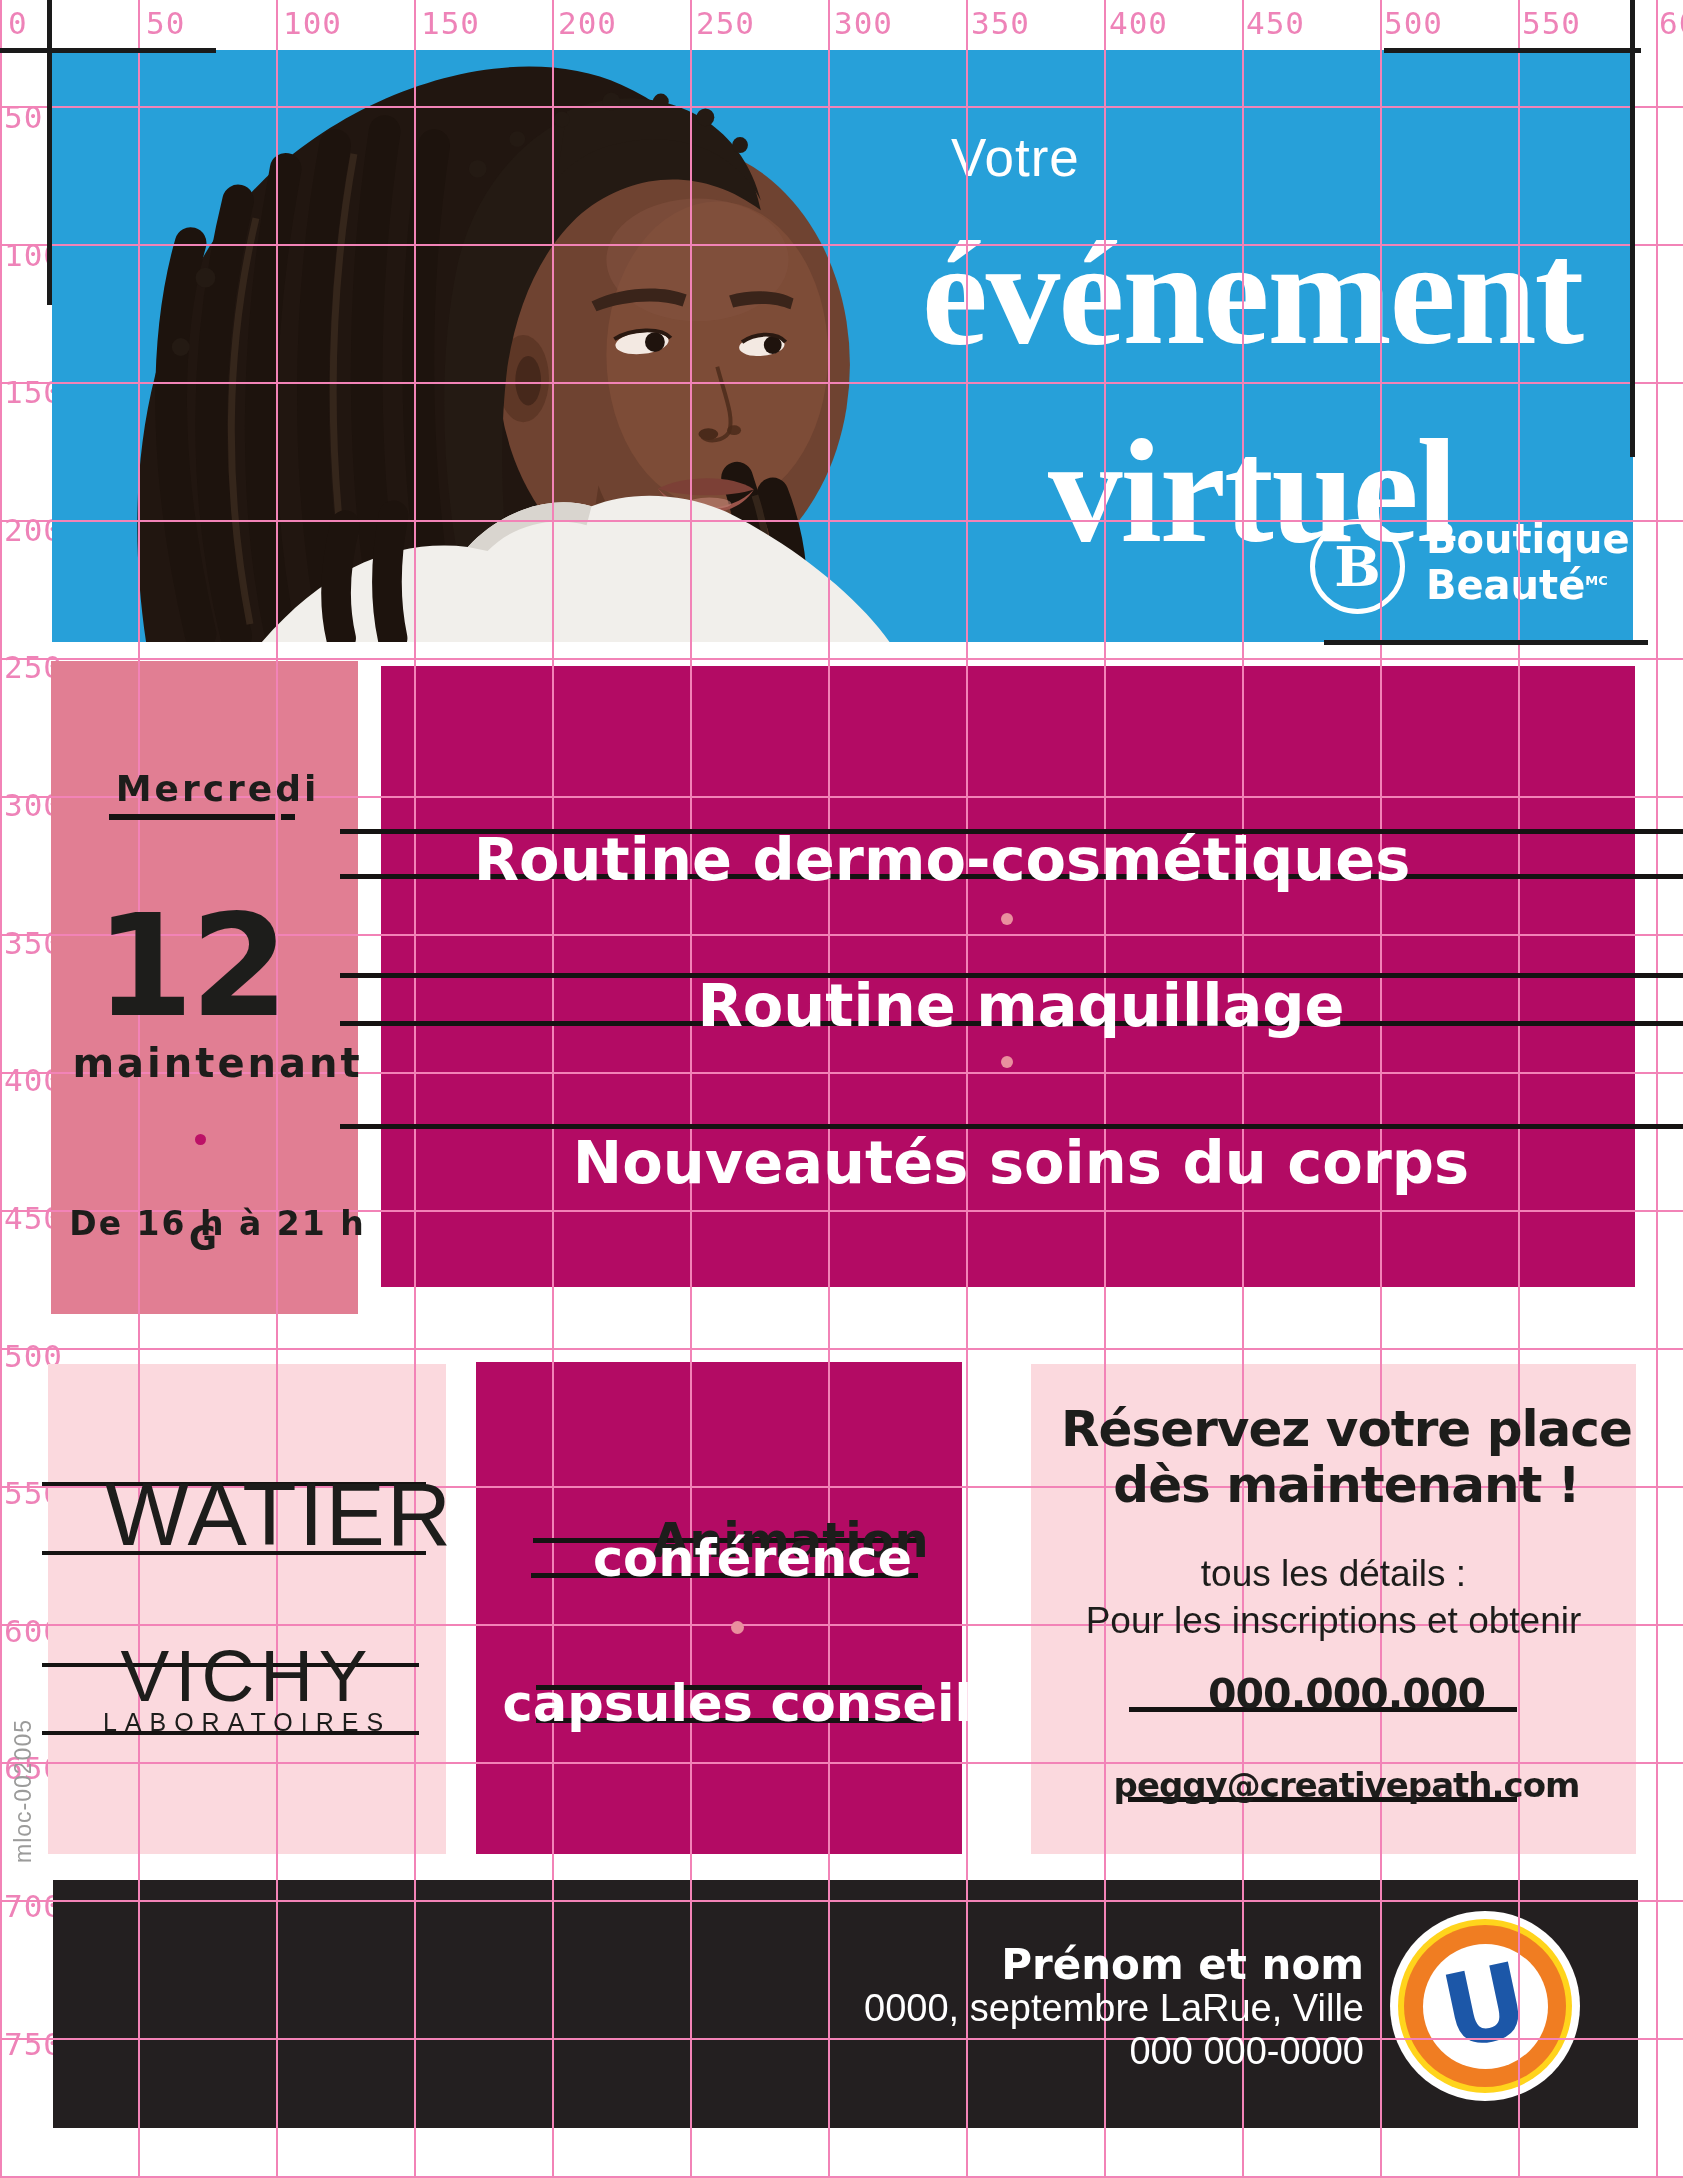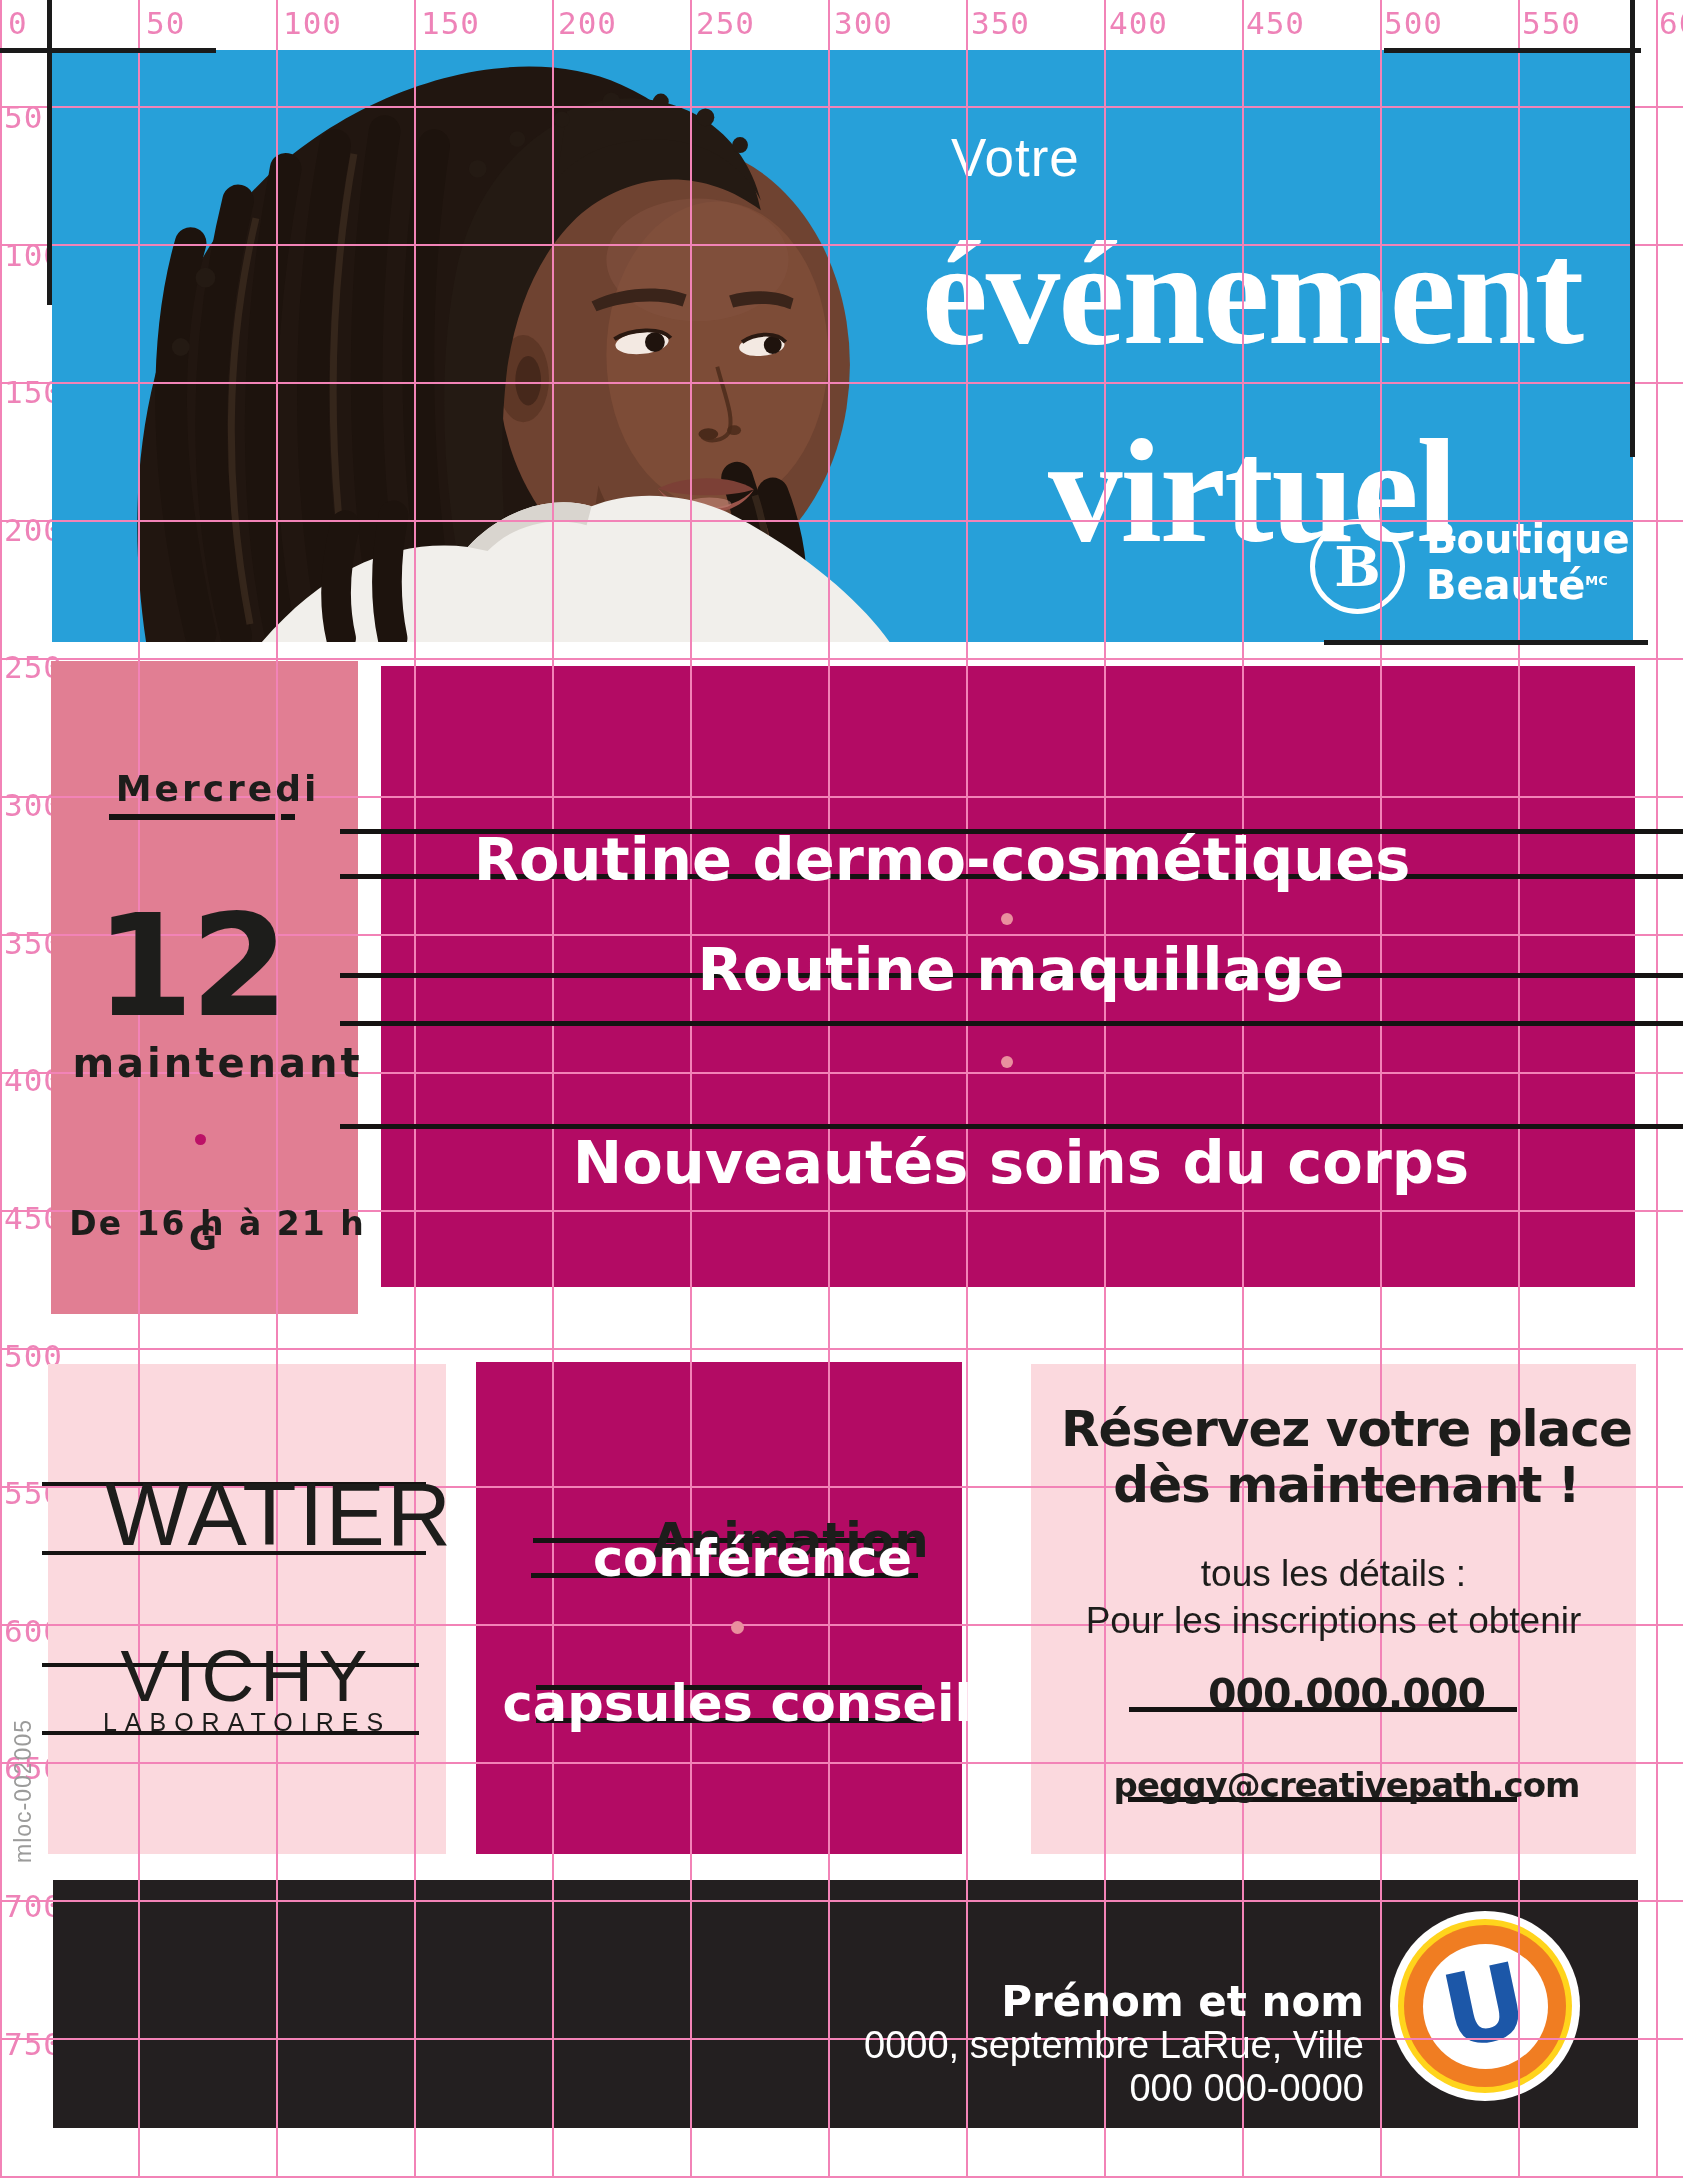--- a/index.html
+++ b/index.html
@@ -11,21 +11,21 @@
                font-size:31px;font-weight:400;letter-spacing:1px;line-height:34px;}
   .panel{position:absolute;z-index:10;}
   .grid{position:absolute;z-index:20;left:0;top:0;width:1683px;height:2178px;pointer-events:none;
         background-image:
           repeating-linear-gradient(90deg,#f283b7 0px,#f283b7 2px,transparent 2px,transparent 138px),
           repeating-linear-gradient(0deg,#f283b7 0px,#f283b7 2px,transparent 2px,transparent 138px);}
   .gl{position:absolute;z-index:25;background:#151312;}
   .crop{position:absolute;z-index:35;background:#1a1a1a;}
   .txt{position:absolute;z-index:30;color:#1d1d1b;}
   .center{text-align:center;}
-  .right{text-align:right;margin-top:37px;}
+  .right{text-align:right;}
   .bold{font-weight:bold;padding-left:13px;}
   .thin{font-family:"Liberation Sans",sans-serif;font-weight:400;}
   .white{color:#ffffff;}
   .dot{position:absolute;z-index:30;border-radius:50%;}
   .serif-title{font-family:"Liberation Serif",serif;font-weight:bold;color:#ffffff;}
   .circle{border-radius:50%;display:flex;align-items:center;justify-content:center;}
 </style>
 </head>
 <body>
 
@@ -167,21 +167,21 @@
   <div class="txt bold" style="left:176px;top:1218px;font-size:34px;">G</div>
 
   <div class="panel" style="left:381px;top:666px;width:1254px;height:621px;background:#b30b64;"></div>
   <div class="gl" style="left:340px;top:829px;width:1343px;height:5px;"></div>
   <div class="gl" style="left:340px;top:874px;width:1343px;height:5px;"></div>
   <div class="gl" style="left:340px;top:973px;width:1343px;height:5px;"></div>
   <div class="gl" style="left:340px;top:1021px;width:1343px;height:5px;"></div>
   <div class="gl" style="left:340px;top:1124px;width:1343px;height:5px;"></div>
   <div class="txt bold center white" style="left:381px;top:830px;width:1096px;font-size:59px;line-height:59px;">Routine dermo-cosmétiques</div>
   <div class="dot" style="left:1001px;top:913px;width:12px;height:12px;background:#e9909e;"></div>
-  <div class="txt bold center white" style="left:381px;top:940px;width:1254px;font-size:59px;line-height:59px;">Routine maquillage</div>
+  <div class="txt bold center white" style="left:381px;top:976px;width:1254px;font-size:59px;line-height:59px;">Routine maquillage</div>
   <div class="dot" style="left:1001px;top:1056px;width:12px;height:12px;background:#e9909e;"></div>
   <div class="txt bold center white" style="left:381px;top:1133px;width:1254px;font-size:59px;line-height:59px;">Nouveautés soins du corps</div>
 
   <div class="panel" style="left:48px;top:1364px;width:398px;height:490px;background:#fbd9de;"></div>
   <div class="gl" style="left:42px;top:1482px;width:384px;height:4px;"></div>
   <div class="gl" style="left:42px;top:1551px;width:384px;height:4px;"></div>
   <div class="txt center" style="left:48px;top:1470px;width:462px;font-family:'Liberation Sans',sans-serif;font-size:89px;line-height:89px;font-weight:400;letter-spacing:2px;">WATIER</div>
   <div class="gl" style="left:42px;top:1663px;width:377px;height:4px;"></div>
   <div class="txt center" style="left:48px;top:1639px;width:398px;font-family:'Liberation Sans',sans-serif;font-size:73px;line-height:73px;font-weight:400;letter-spacing:6px;">VICHY</div>
   <div class="txt center" style="left:48px;top:1708px;width:398px;font-family:'Liberation Sans',sans-serif;font-size:25px;font-weight:400;letter-spacing:8px;">LABORATOIRES</div>

